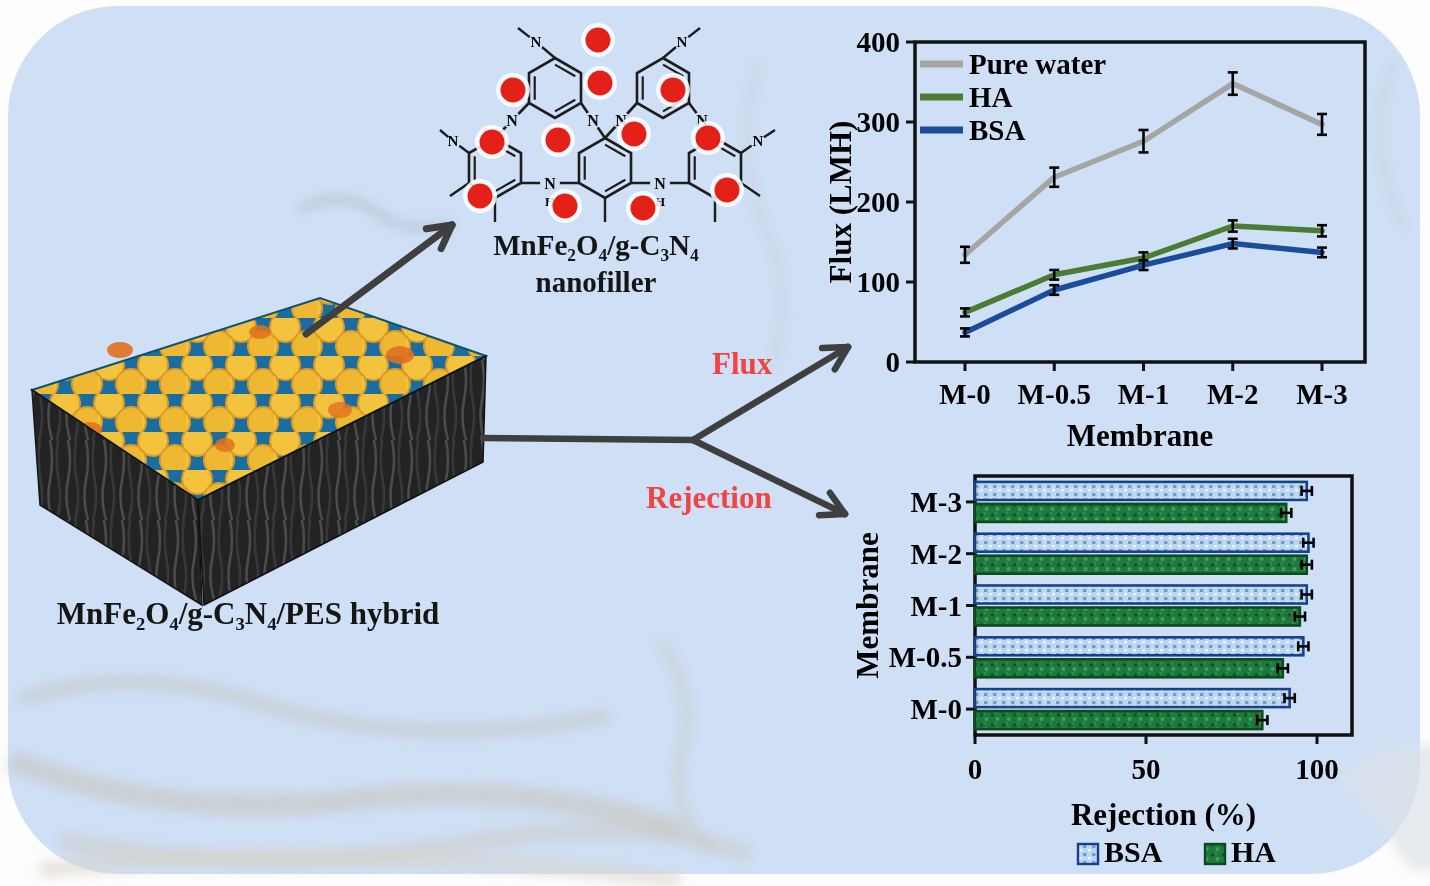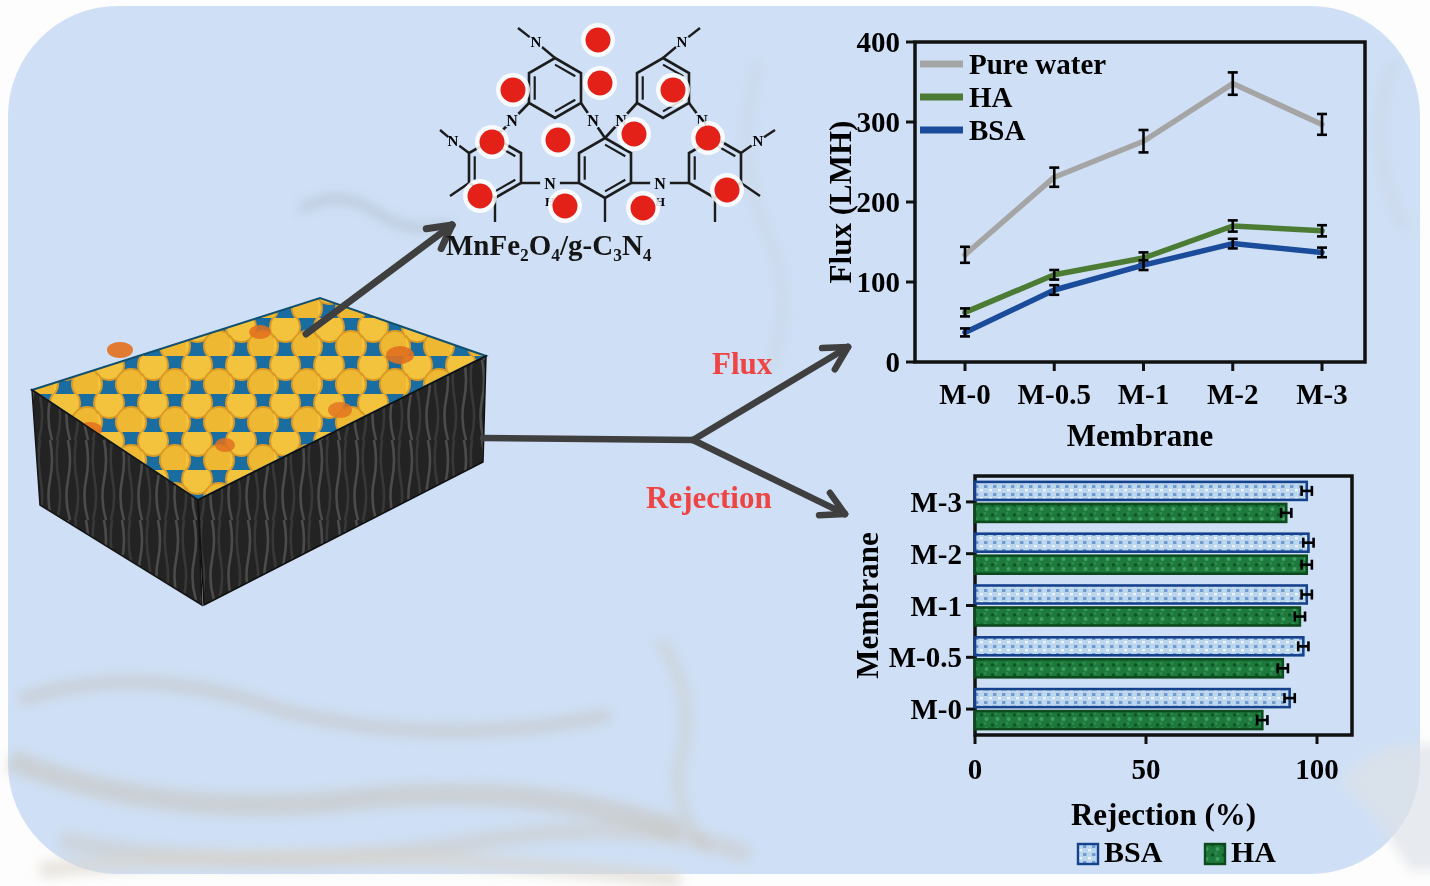--- a/index.html
+++ b/index.html
@@ -2,21 +2,21 @@
 <html><head>
 <meta charset="utf-8">
 <style>
   html,body{margin:0;padding:0;background:#ffffff;}
   .canvas{position:relative;width:1430px;height:886px;overflow:hidden;
           font-family:"Liberation Serif","DejaVu Serif",serif;background:#fdfdfd;}
   .panel{position:absolute;left:8px;top:6px;width:1412px;height:868px;
          background:#cfe0f6;border-radius:110px;}
   svg{position:absolute;overflow:visible;}
   .decor{left:0;top:0;pointer-events:none;}
-  .caption{position:absolute;font-weight:bold;color:#151515;}
+  .caption{position:absolute;text-align:center;font-weight:bold;color:#151515;}
   .cap-membrane{left:28px;top:594px;width:440px;font-size:31px;line-height:40px;}
   .cap-nanofiller{left:446px;top:227px;width:300px;font-size:29px;line-height:37px;}
   .arrow-label{position:absolute;font-weight:bold;color:#ef4444;font-size:31px;}
   .lbl-flux{left:712px;top:346px;}
   .lbl-rejection{left:646px;top:480px;font-family:Liberation Serif, serif;}
   text{font-family:"Liberation Serif","DejaVu Serif",serif;font-weight:bold;fill:#000;}
 </style>
 </head>
 <body>
 
@@ -183,23 +183,25 @@
         <line x1="848" y1="347" x2="822.0212356766673" y2="348.0506208796403" stroke="#3f3f3f" stroke-width="6.5" stroke-linecap="round"></line>
       </g>
       <g>
         <line x1="693" y1="440" x2="845" y2="514" stroke="#3f3f3f" stroke-width="6.5" stroke-linecap="round"></line>
         <line x1="845" y1="514" x2="819.0286311563995" y2="515.2198362142734" stroke="#3f3f3f" stroke-width="6.5" stroke-linecap="round"></line>
         <line x1="845" y1="514" x2="829.9411527467216" y2="492.8049270017197" stroke="#3f3f3f" stroke-width="6.5" stroke-linecap="round"></line>
       </g>
     </svg>
 
   <div class="caption cap-membrane">
+    <div>MnFe₂O₄/g-C₃N₄/PES hybrid</div>
   </div>
   <div class="caption cap-nanofiller">
     <div>MnFe₂O₄/g-C₃N₄</div>
+    <div>nanofiller</div>
   </div>
   <div class="arrow-label lbl-flux">Flux</div>
   <div class="arrow-label lbl-rejection">Rejection</div>
 
   <svg id="line-chart-svg" style="left:835px;top:18px;" width="560" height="432">
       <rect x="80" y="24" width="450" height="320" fill="none" stroke="#111" stroke-width="3.5"></rect>
       <line x1="71" y1="344" x2="80" y2="344" stroke="#111" stroke-width="3"></line>
       <text x="65" y="354" text-anchor="end" font-size="29">0</text>
       <line x1="71" y1="264" x2="80" y2="264" stroke="#111" stroke-width="3"></line>
       <text x="65" y="274" text-anchor="end" font-size="29">100</text>

